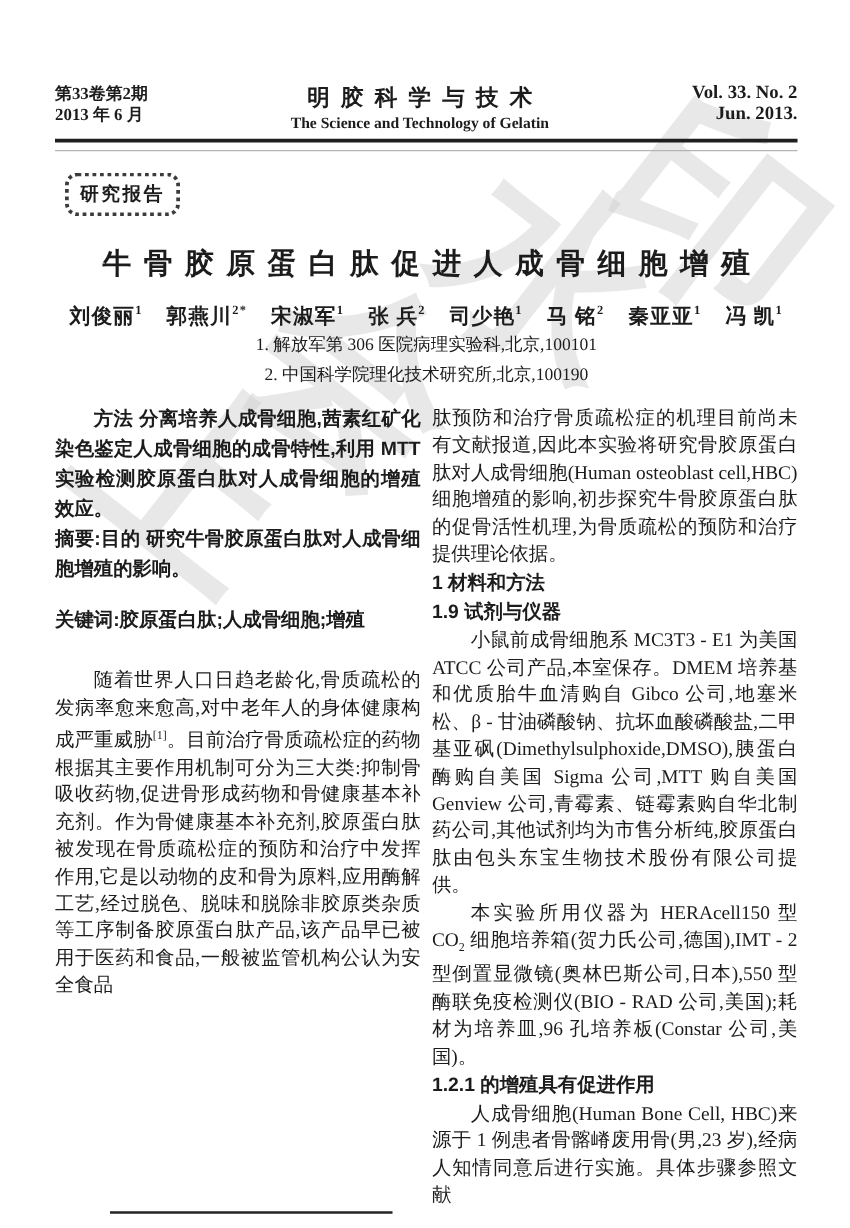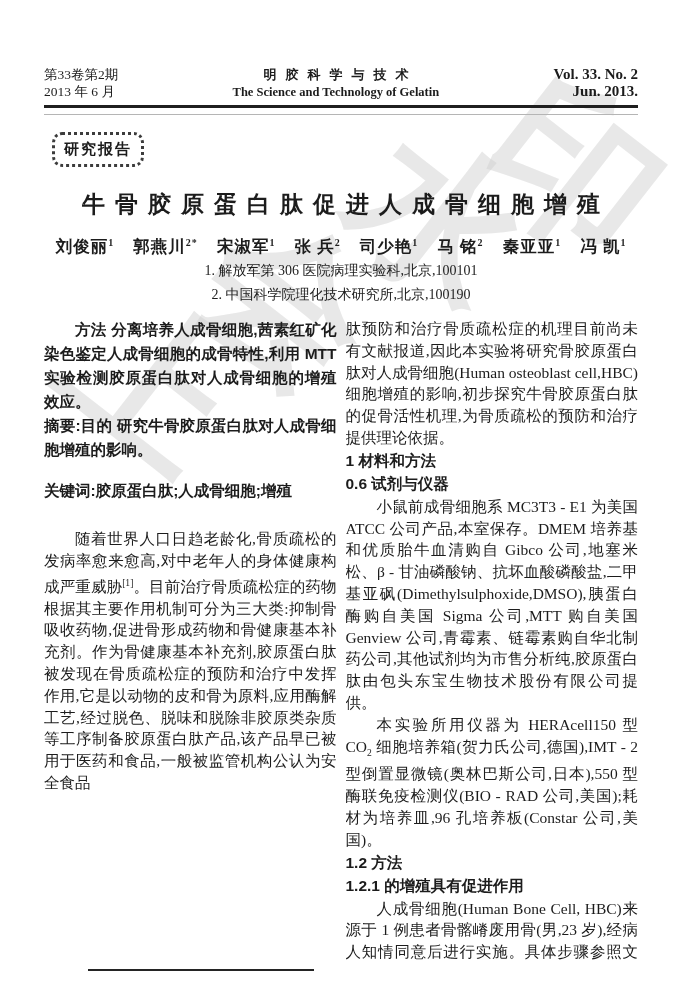--- a/index.html
+++ b/index.html
@@ -13,23 +13,23 @@
   .wm{position:absolute; z-index:0; font-size:165px; line-height:1;
       color:#d2d2d2; opacity:.5; font-weight:700; transform:rotate(38deg);
       pointer-events:none; font-family:"Liberation Sans",sans-serif;}
   .wm1{left:70px;  top:300px;}
   .wm2{left:205px; top:218px;}
   .wm3{left:355px; top:138px;}
   .wm4{left:492px; top:88px;}
   .content{position:relative; z-index:1;}
   
   .jheader{display:flex; justify-content:space-between; align-items:flex-start;}
-  .h-left{font-size:13.5px; line-height:17px; font-weight:400;}
+  .h-left{font-size:13.5px; line-height:17px; font-weight:700;}
   .h-center{text-align:center;}
-  .jt-cn{font-size:13px; font-weight:700; letter-spacing:9px; text-indent:9px;}
+  .jt-cn{font-size:18px; font-weight:700; letter-spacing:9px; text-indent:9px;}
   .jt-en{font-size:12.5px; font-weight:700; margin-top:1px;}
   .h-right{font-size:15px; line-height:17px; font-weight:700; text-align:right;}
   .hrule1{border-top:3px solid #1f1f1f; margin-top:5px;}
   .hrule2{border-top:1.5px solid #b5b5b5; margin-top:6px;}
   
   .badge{display:inline-block; margin:17px 0 0 8px; padding:5px 9px;
          border:3px dotted #3c3c3c; border-radius:10px;
          font-size:15px; font-weight:700; letter-spacing:2px;}
   
   .title{margin:22px 0 16px; text-align:center; font-size:23px; font-weight:700;
@@ -111,24 +111,23 @@
       <div class="col col-left">
         <p class="abs ind">方法  分离培养人成骨细胞,茜素红矿化染色鉴定人成骨细胞的成骨特性,利用 MTT 实验检测胶原蛋白肽对人成骨细胞的增殖效应。</p>
         <p class="abs">摘要:目的  研究牛骨胶原蛋白肽对人成骨细胞增殖的影响。</p>
         <p class="abs kw">关键词:胶原蛋白肽;人成骨细胞;增殖</p>
         <p class="body ind intro"><span>随着世界人口日趋老龄化,骨质疏松的发病率愈来愈高,对中老年人的身体健康构成严重威胁</span><span class="run-sup">[1]</span><span>。目前治疗骨质疏松症的药物根据其主要作用机制可分为三大类:抑制骨吸收药物,促进骨形成药物和骨健康基本补充剂。作为骨健康基本补充剂,胶原蛋白肽被发现在骨质疏松症的预防和治疗中发挥作用,它是以动物的皮和骨为原料,应用酶解工艺,经过脱色、脱味和脱除非胶原类杂质等工序制备胶原蛋白肽产品,该产品早已被用于医药和食品,一般被监管机构公认为安全食品</span></p>
       </div>
 
       <div class="col col-right">
         <p class="body">肽预防和治疗骨质疏松症的机理目前尚未有文献报道,因此本实验将研究骨胶原蛋白肽对人成骨细胞(Human osteoblast cell,HBC)细胞增殖的影响,初步探究牛骨胶原蛋白肽的促骨活性机理,为骨质疏松的预防和治疗提供理论依据。</p>
         <h2 class="sec">1  材料和方法</h2>
-        <h2 class="sec">0.6  试剂与仪器</h2>
+        <h2 class="sec">1.9  试剂与仪器</h2>
         <p class="body ind">小鼠前成骨细胞系 MC3T3 - E1 为美国 ATCC 公司产品,本室保存。DMEM 培养基和优质胎牛血清购自 Gibco 公司,地塞米松、β - 甘油磷酸钠、抗坏血酸磷酸盐,二甲基亚砜(Dimethylsulphoxide,DMSO),胰蛋白酶购自美国 Sigma 公司,MTT 购自美国 Genview 公司,青霉素、链霉素购自华北制药公司,其他试剂均为市售分析纯,胶原蛋白肽由包头东宝生物技术股份有限公司提供。</p>
         <p class="body ind"><span>本实验所用仪器为 HERAcell150 型 CO</span><span class="run-sub">2</span><span> 细胞培养箱(贺力氏公司,德国),IMT - 2 型倒置显微镜(奥林巴斯公司,日本),550 型酶联免疫检测仪(BIO - RAD 公司,美国);耗材为培养皿,96 孔培养板(Constar 公司,美国)。</span></p>
-        <h2 class="sec">1.2  方法</h2>
         <h2 class="sec">1.2.1  的增殖具有促进作用</h2>
         <p class="body ind"><span>人成骨细胞(Human Bone Cell, HBC)来源于 1 例患者骨髂嵴废用骨(男,23 岁),经病人知情同意后进行实施。具体步骤参照文献</span></p>
       </div>
 
     </div>
 
     <div class="footnote">
       <div class="fn-rule"></div>
 
     </div>

